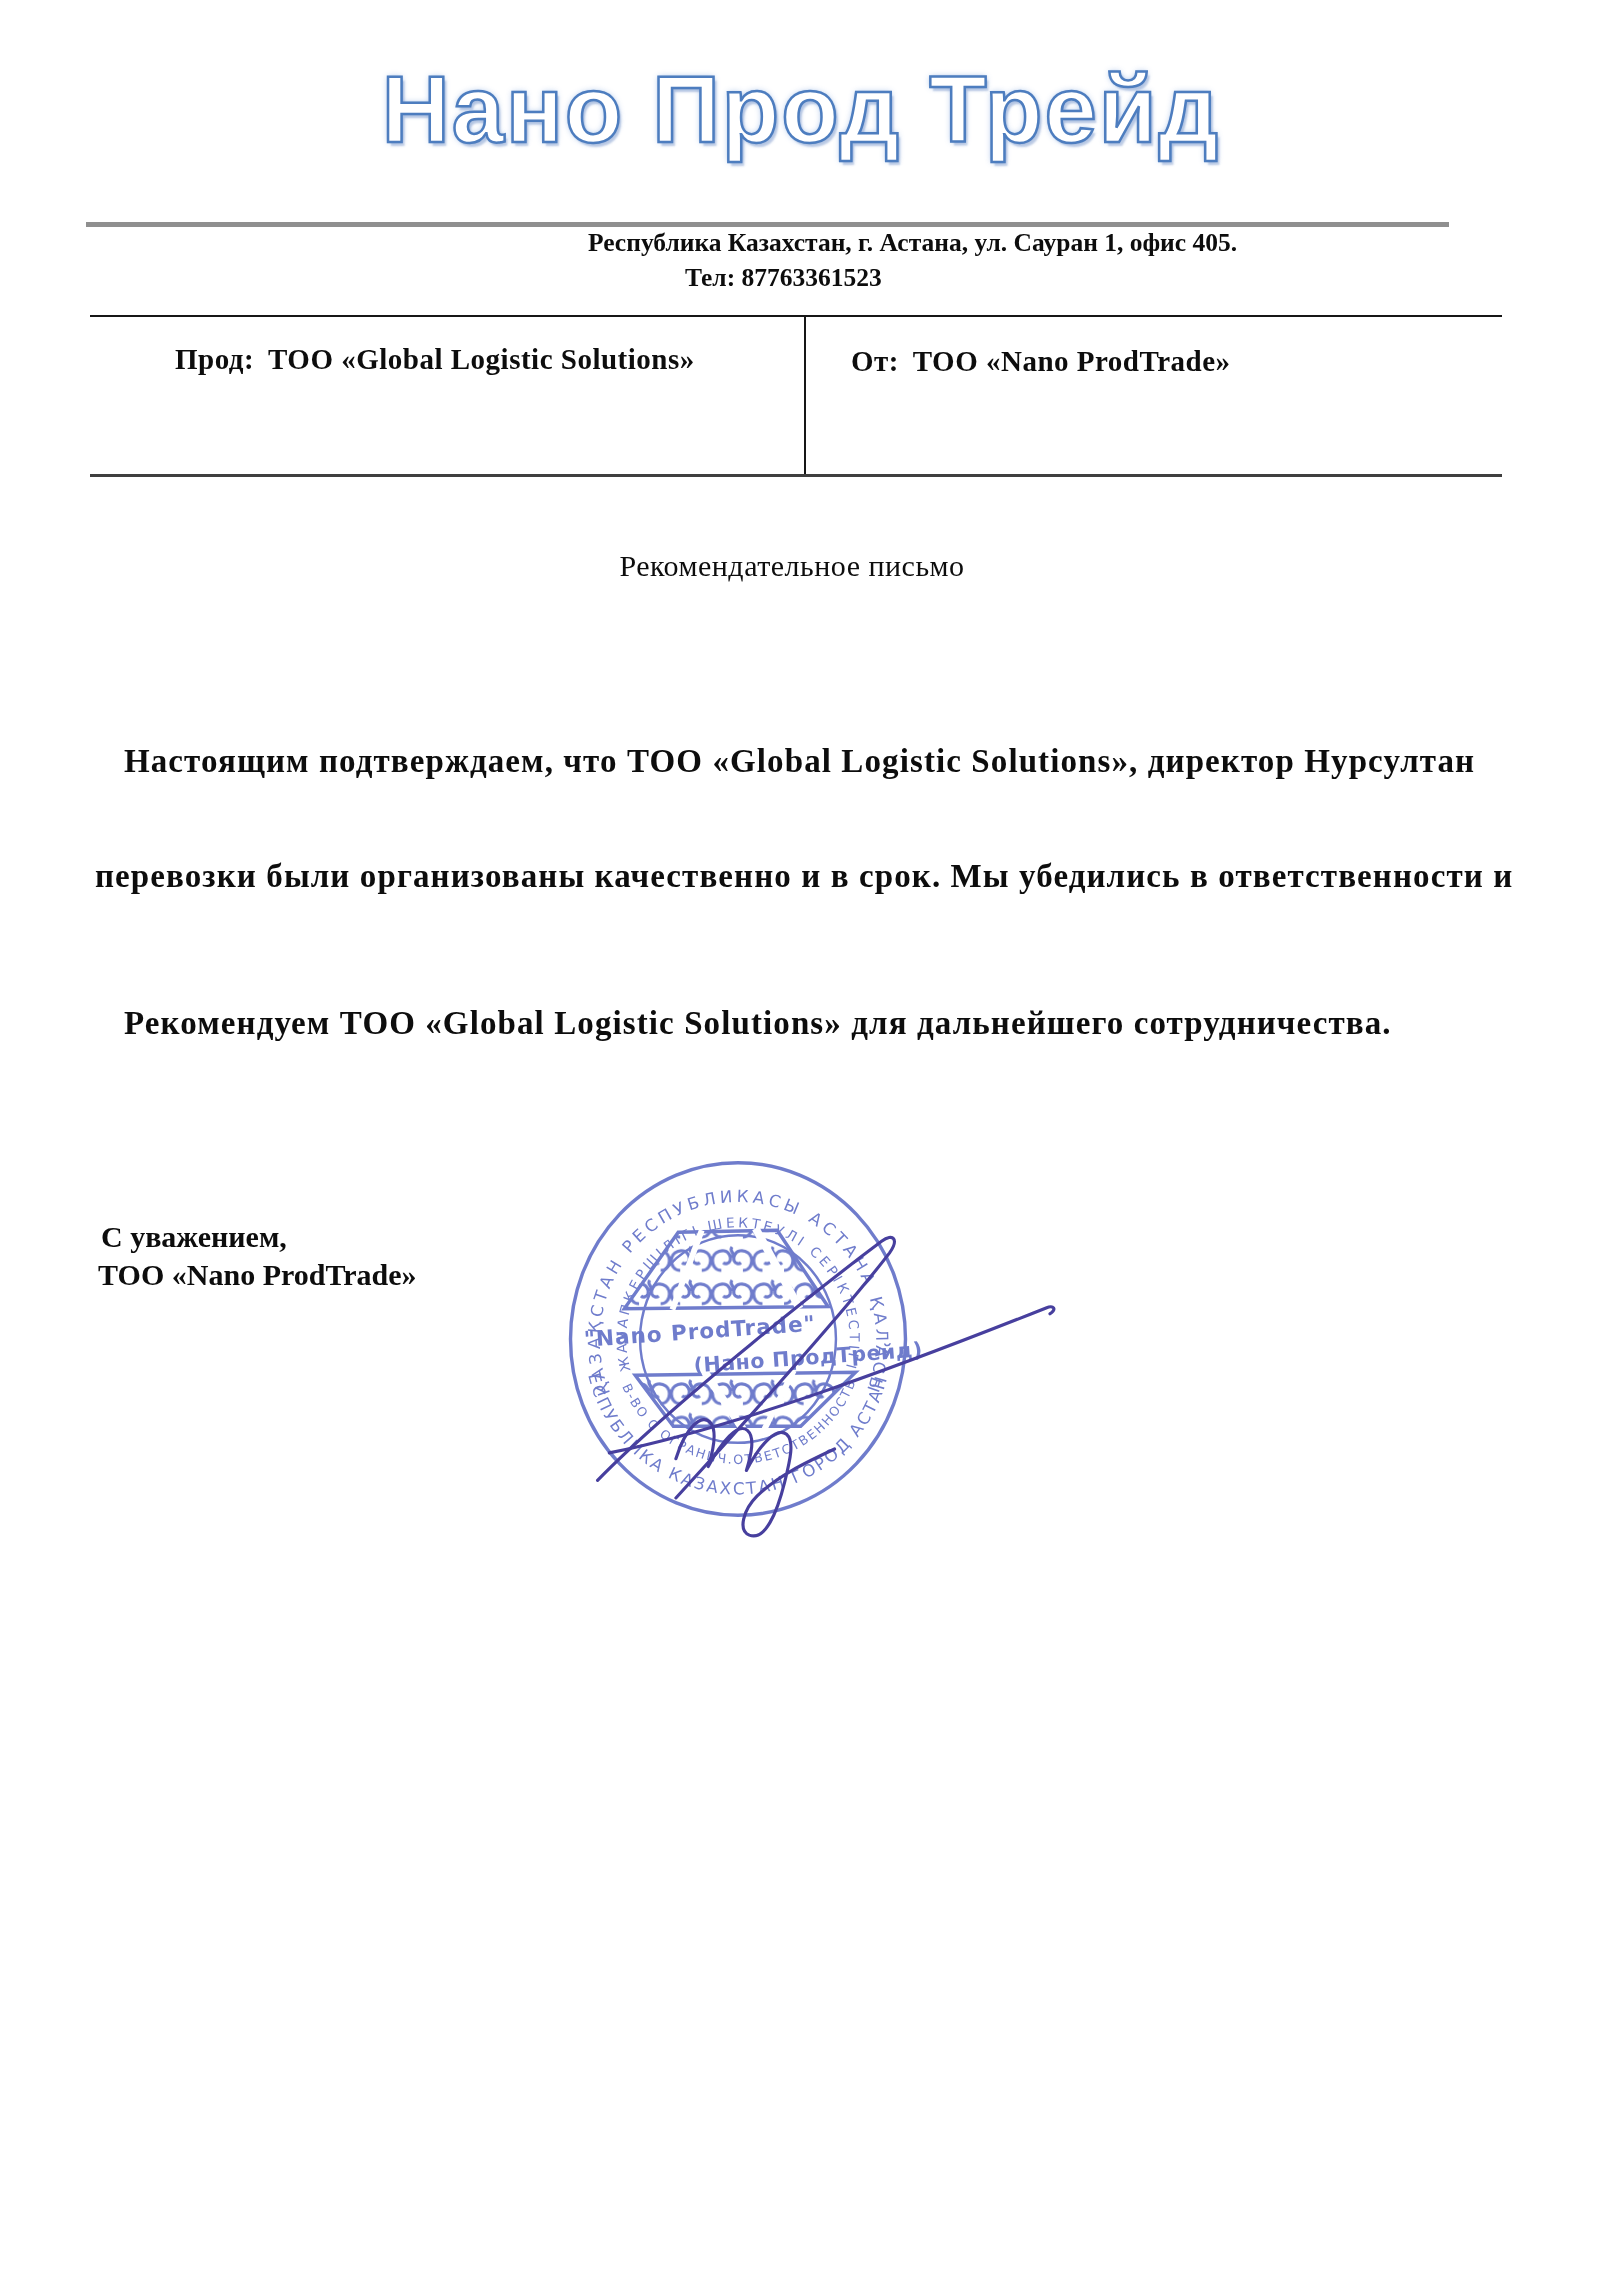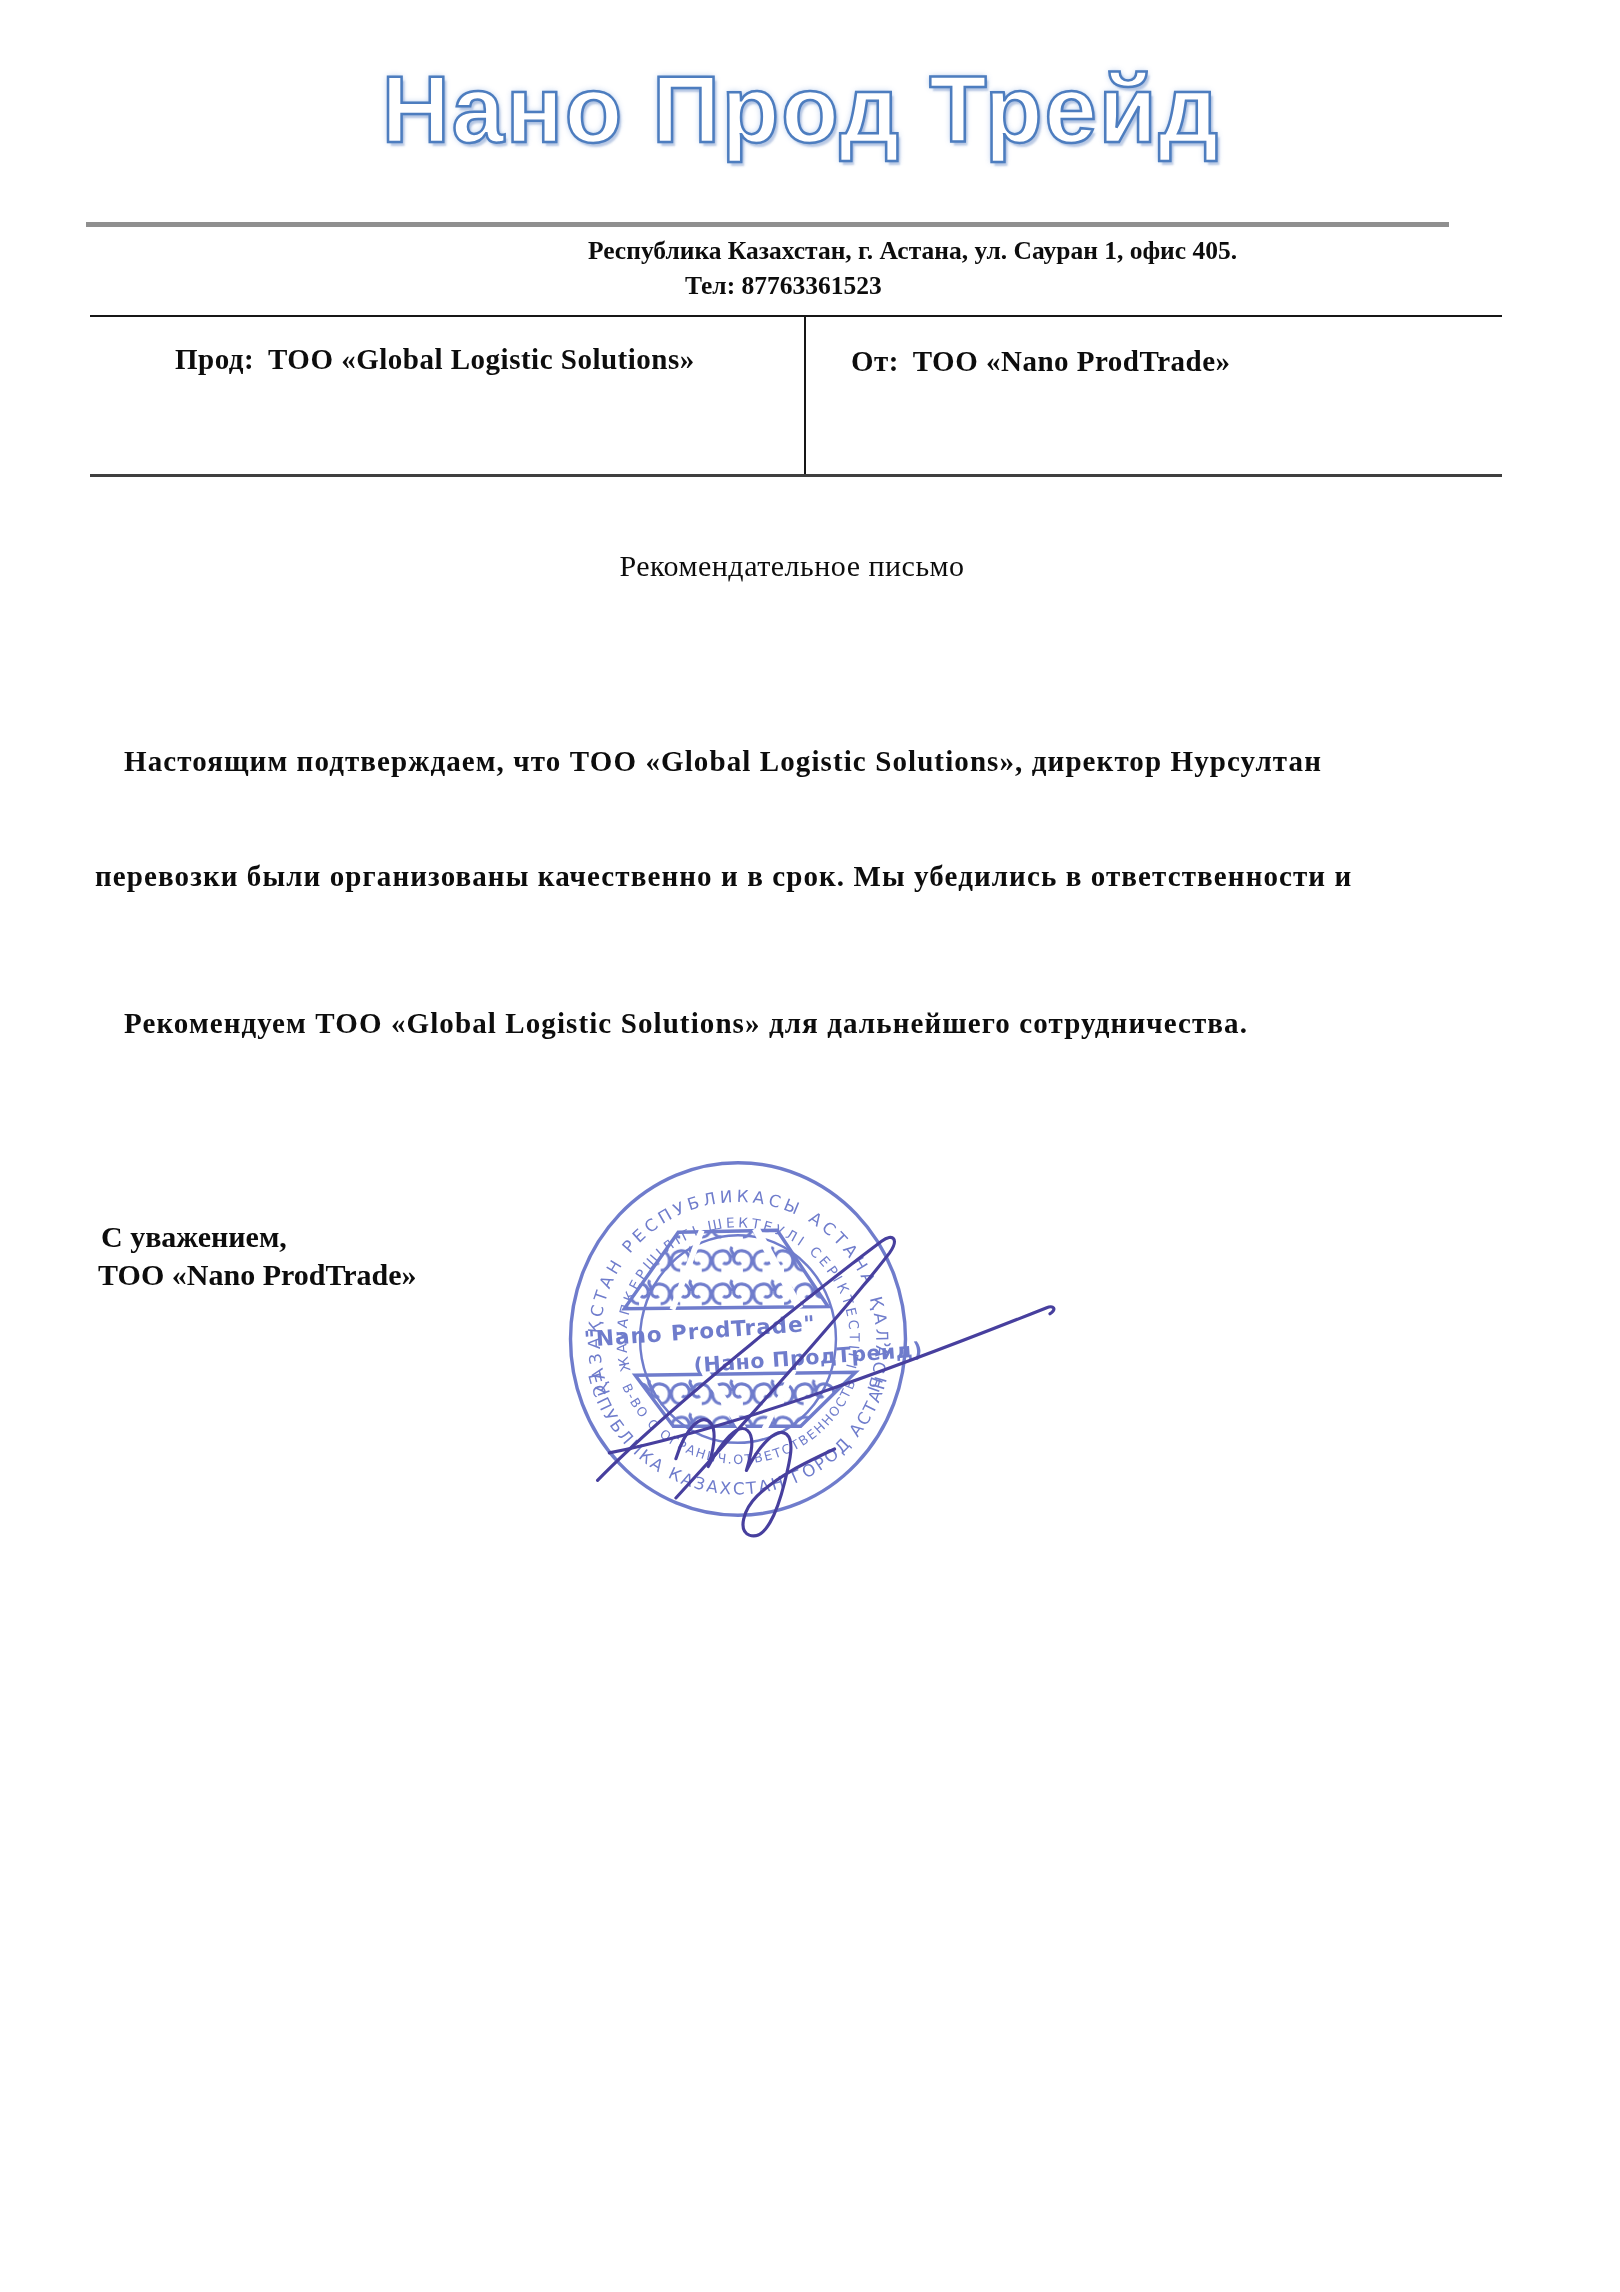--- a/index.html
+++ b/index.html
@@ -37,21 +37,20 @@
     left:86px; top:222px; width:1363px; height:4.9px;
     background:#8f8f8f;
   }
 
   
   .addr{
     font-weight:bold;
     font-size:25.5px;
     line-height:33px;
     white-space:nowrap;
-    margin-top:8px;
   }
   .addr1{left:588px; top:226px;}
   .addr2{left:685px; top:261px;}
 
   
   .rtable{
     left:90px; top:315px; width:1412px; height:157px;
     border-top:2.9px solid #161616;
     border-bottom:3.9px solid #3f3f3f;
   }
@@ -76,21 +75,21 @@
     text-align:center;
     font-weight:normal;
     font-size:30px;
     letter-spacing:0.5px;
   }
 
   
   .para{
     left:95px; width:1451px;
     font-weight:bold;
-    font-size:29px;
+    font-size:33px;
     line-height:43px;
     letter-spacing:1.1px;
   }
   .p1{top:740px;}
   .p2{top:855px;}
   .p3{top:1002px;}
   .ln{white-space:nowrap;}
   .ind{text-indent:29px;}
 
   

